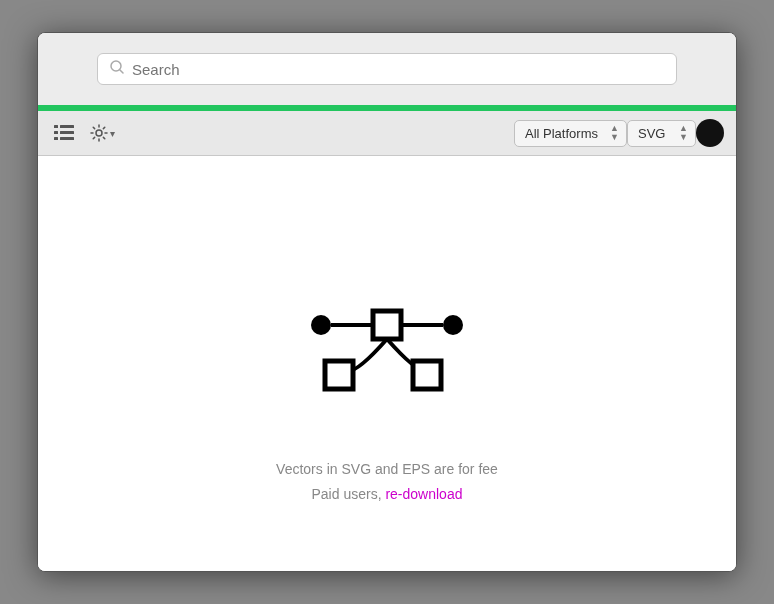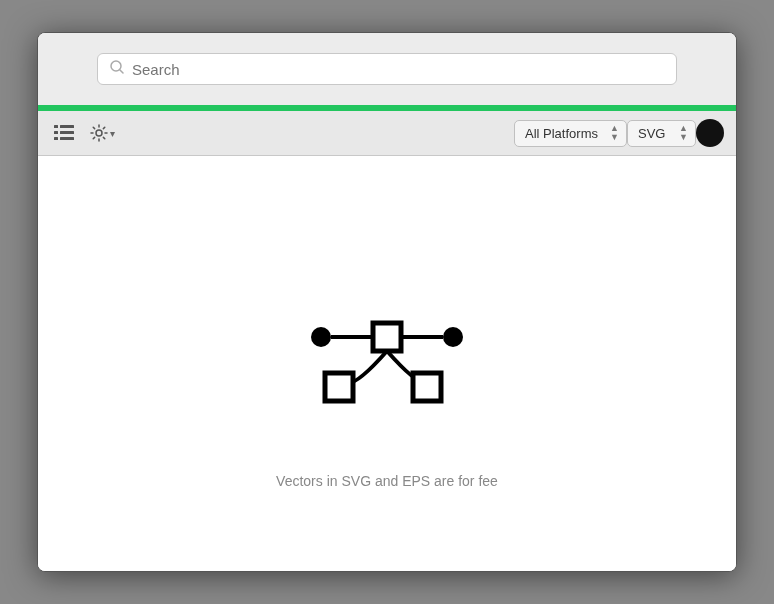--- a/index.html
+++ b/index.html
@@ -253,16 +253,19 @@
         <path d="M110 96 Q 140 130 150 128" stroke="black" stroke-width="4" fill="none"></path>
 
         <rect x="48" y="118" width="28" height="28" fill="white" stroke="black" stroke-width="5"></rect>
 
         <rect x="136" y="118" width="28" height="28" fill="white" stroke="black" stroke-width="5"></rect>
       </svg>
     </div>
 
     <div class="info-text">
       <div>Vectors in SVG and EPS are for fee</div>
+      <div>
+        <span>Paid users, </span><a class="link-text">re-download</a>
+      </div>
     </div>
   </div>
 
 </div>
 
 </body></html>

